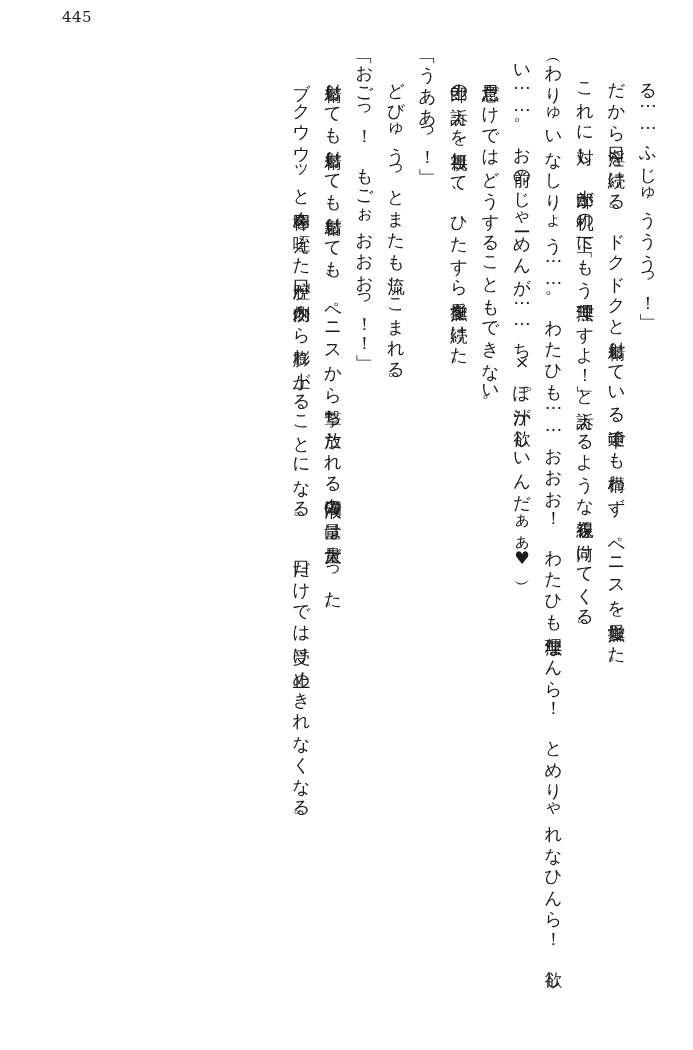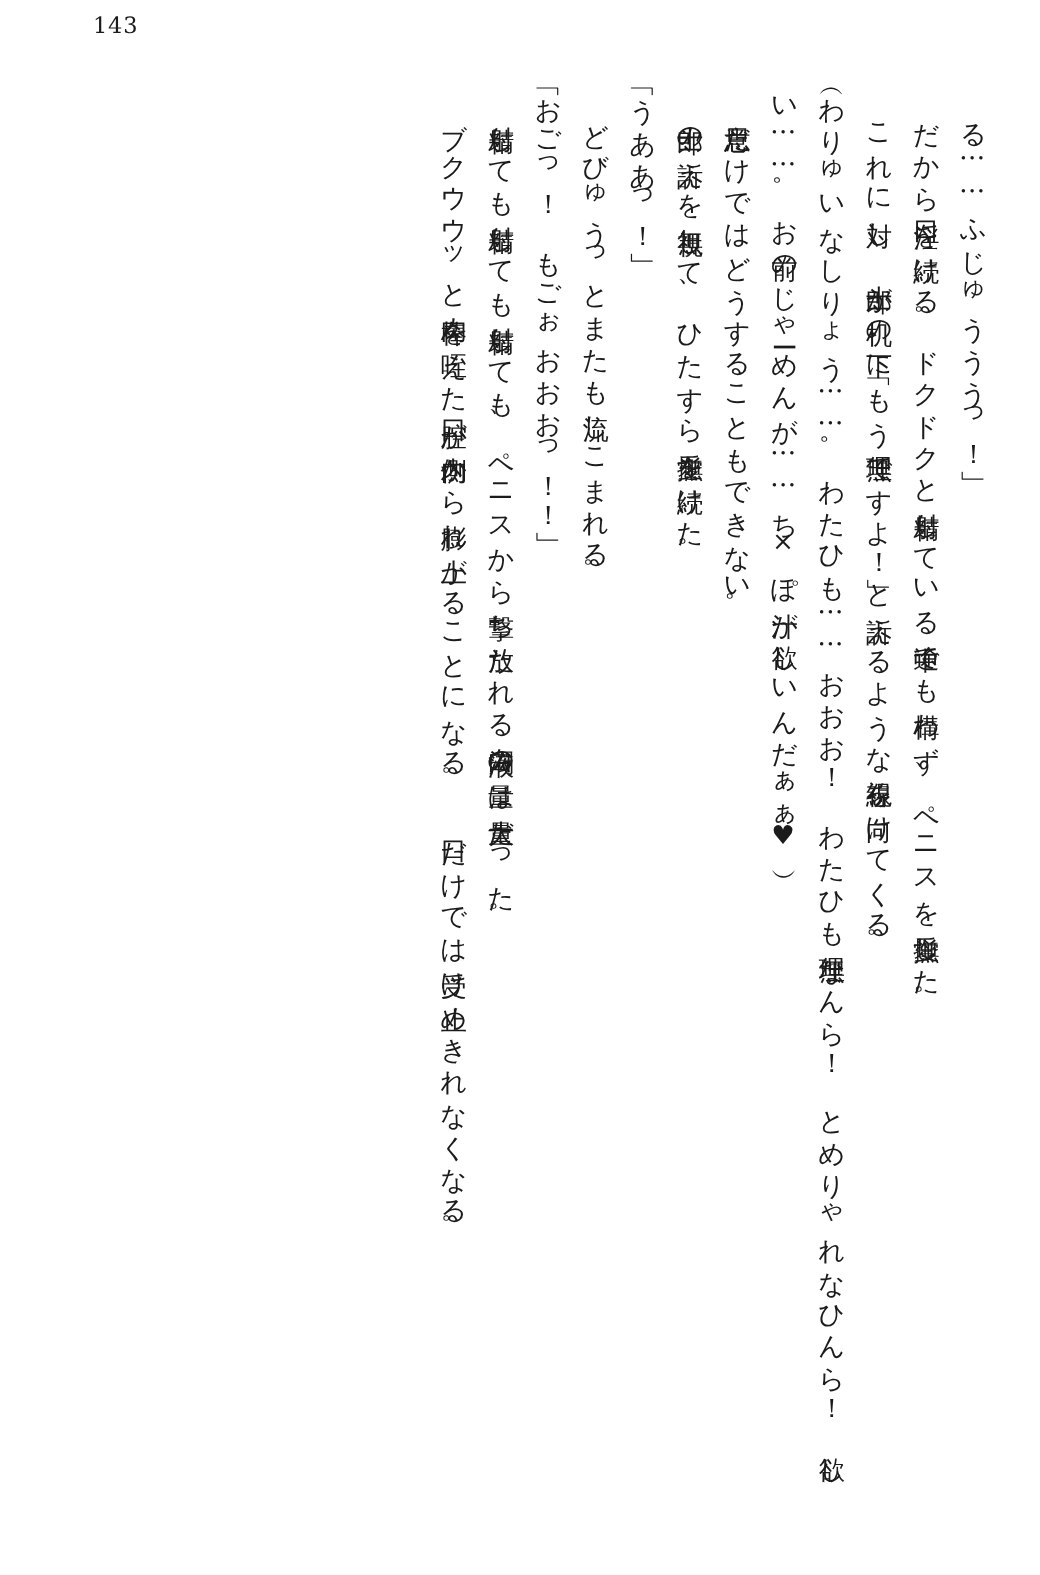--- a/index.html
+++ b/index.html
@@ -59,21 +59,21 @@
 
   .text-body p.indent {
     text-indent: 17.5px;
   }
 </style>
 </head>
 <body>
 
 <div class="page">
 
-  <div class="page-number">143</div>
+  <div class="page-number">445</div>
 
   <div class="text-body" id="text-body">
       <p class="indent">る……ふじゅうううっ！」</p>
       <p class="indent">だから口淫を続ける。ドクドクと射精している途中でも構わず、ペニスを愛撫した。</p>
       <p class="indent">これに対し、士郎が机の下に「もう無理ですよ！」と訴えるような視線を向けてくる。</p>
       <p>（わりゅいなしりょう……。わたひも……おおお！　わたひも無理なんら！　とめりゃれなひんら！　欲しい……。お前のじゃーめんが……ち×ぽ汁が欲しいんだぁぁ♥）</p>
       <p class="indent">意思だけではどうすることもできない。</p>
       <p class="indent">士郎の訴えを無視して、ひたすら愛撫を続けた。</p>
       <p>「うああっ！」</p>
       <p class="indent">どびゅうっとまたも流しこまれる。</p>

